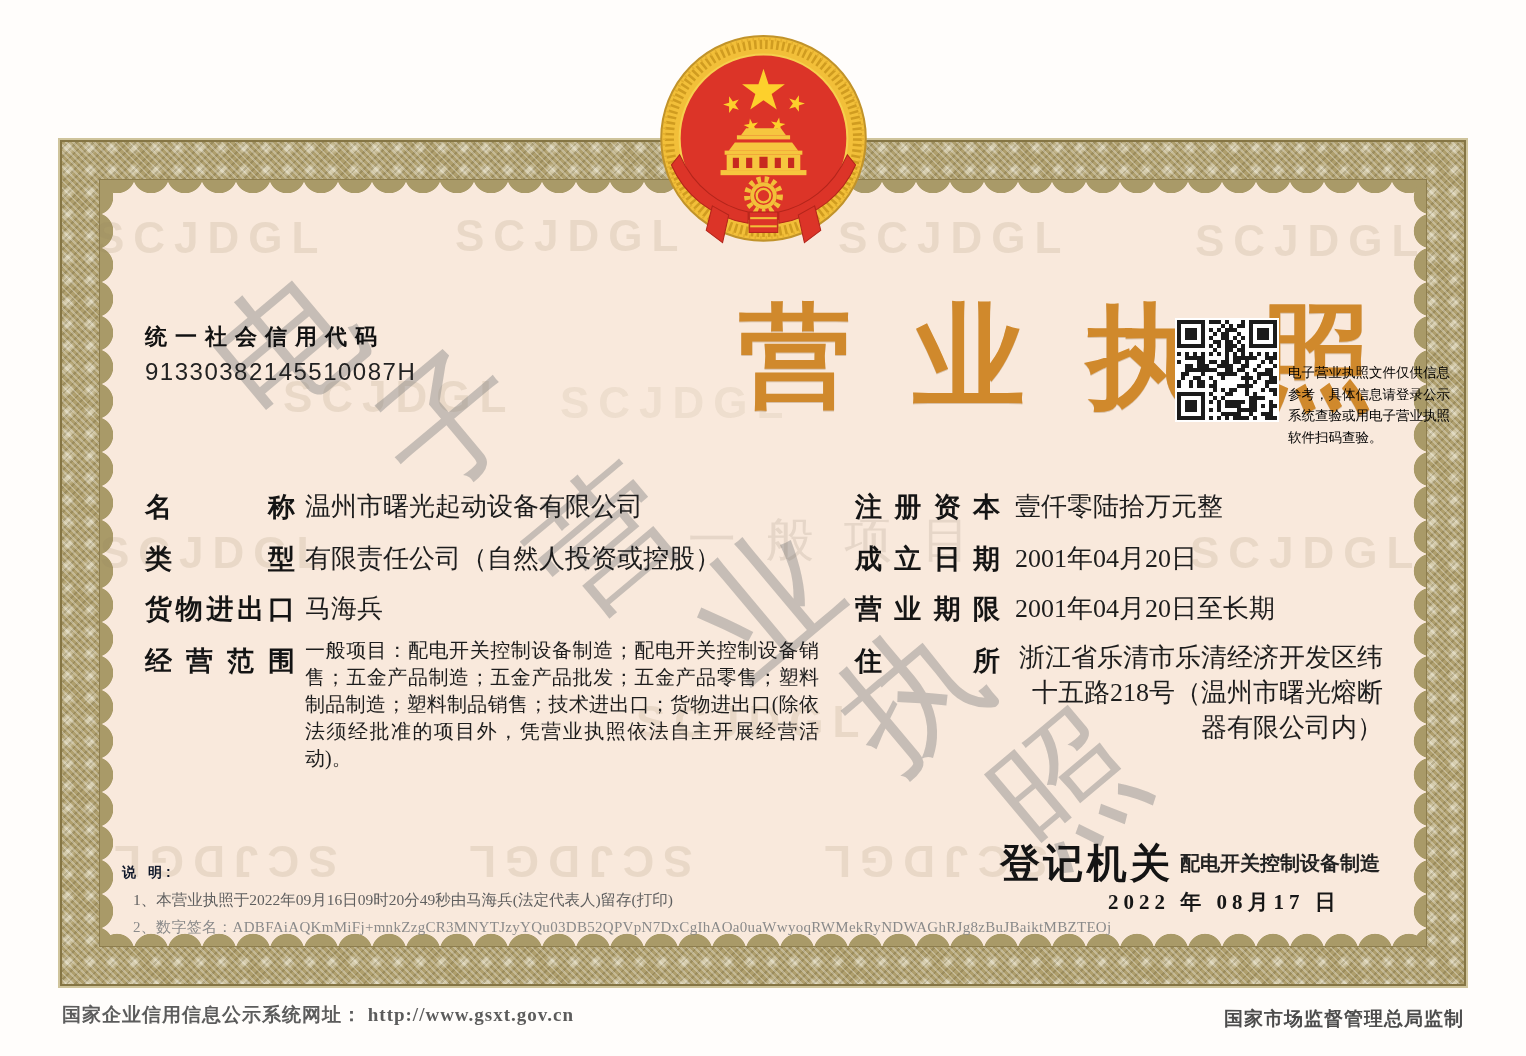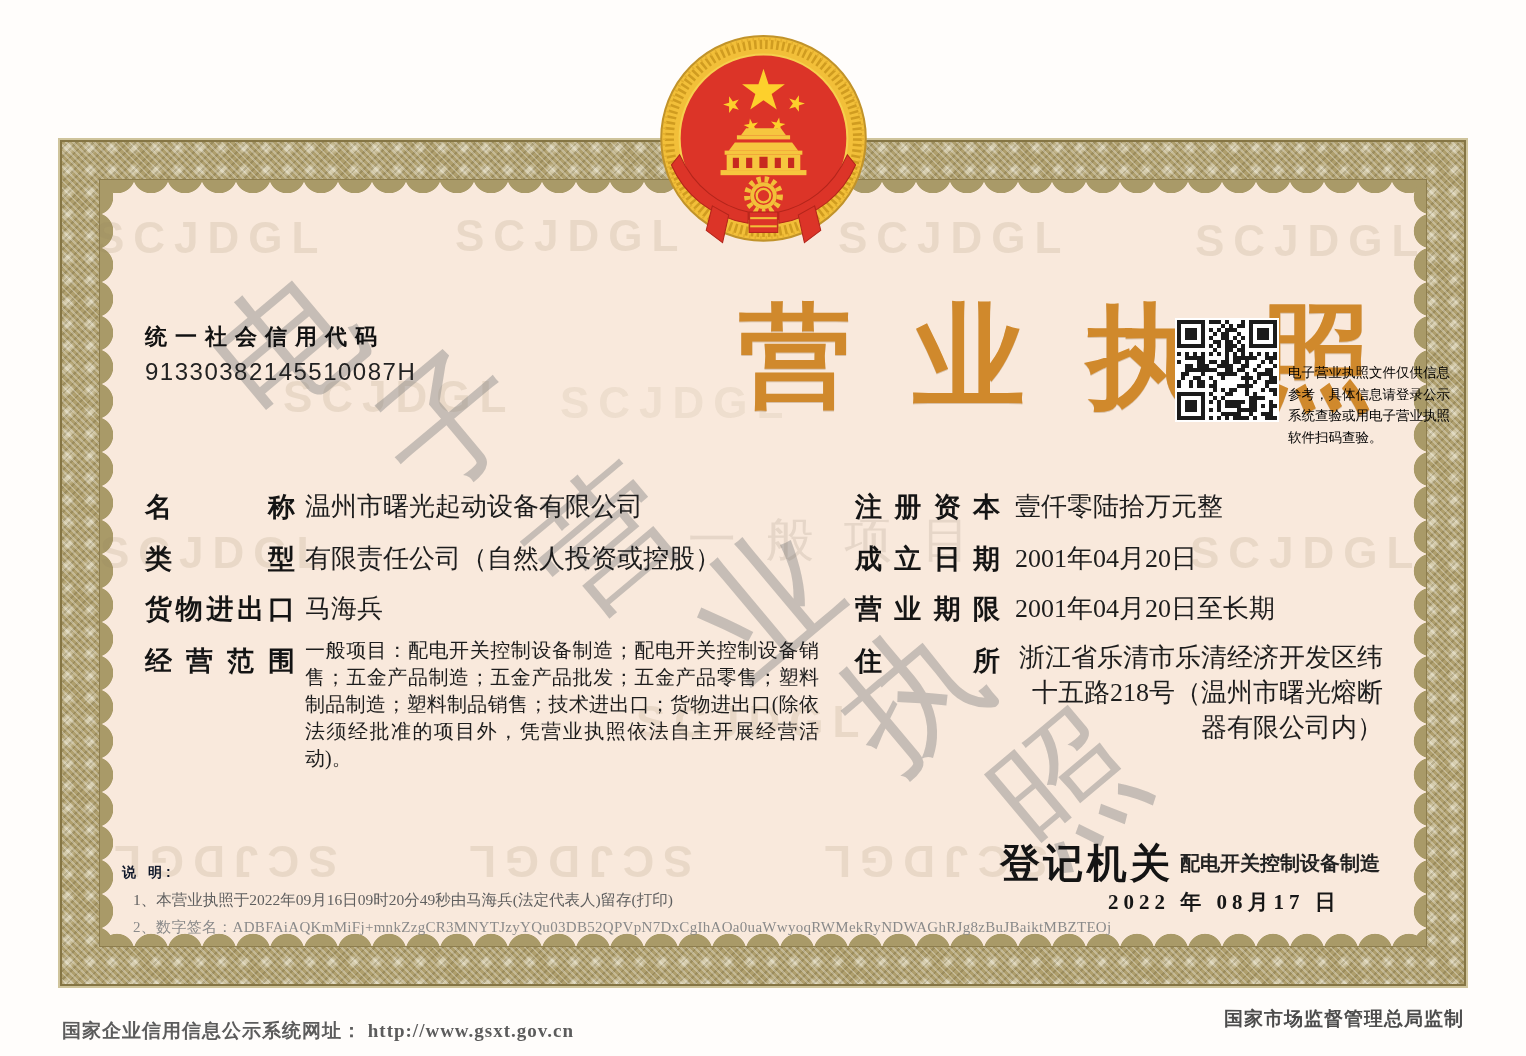--- a/index.html
+++ b/index.html
@@ -143,21 +143,21 @@
   .note-line2{
     position:absolute;left:133px;top:918px;z-index:3;
     font-family:"Liberation Serif","DejaVu Serif",serif;
     font-size:15px;color:#8a8a8a;white-space:nowrap;letter-spacing:.3px;
   }
 
   
   .footer-left{
     position:absolute;left:62px;top:1002px;z-index:3;
     font-family:"Liberation Serif","DejaVu Serif",serif;
-    font-size:19px;color:#5c5c5c;font-weight:600;letter-spacing:1px;margin-top:16px;
+    font-size:19px;color:#5c5c5c;font-weight:600;letter-spacing:1px;
   }
   .footer-right{
     position:absolute;right:62px;top:1006px;z-index:3;
     font-family:"Liberation Serif","DejaVu Serif",serif;
     font-size:19px;color:#4c4c4c;font-weight:600;letter-spacing:1px;
   }
 </style>
 </head>
 <body>
 

